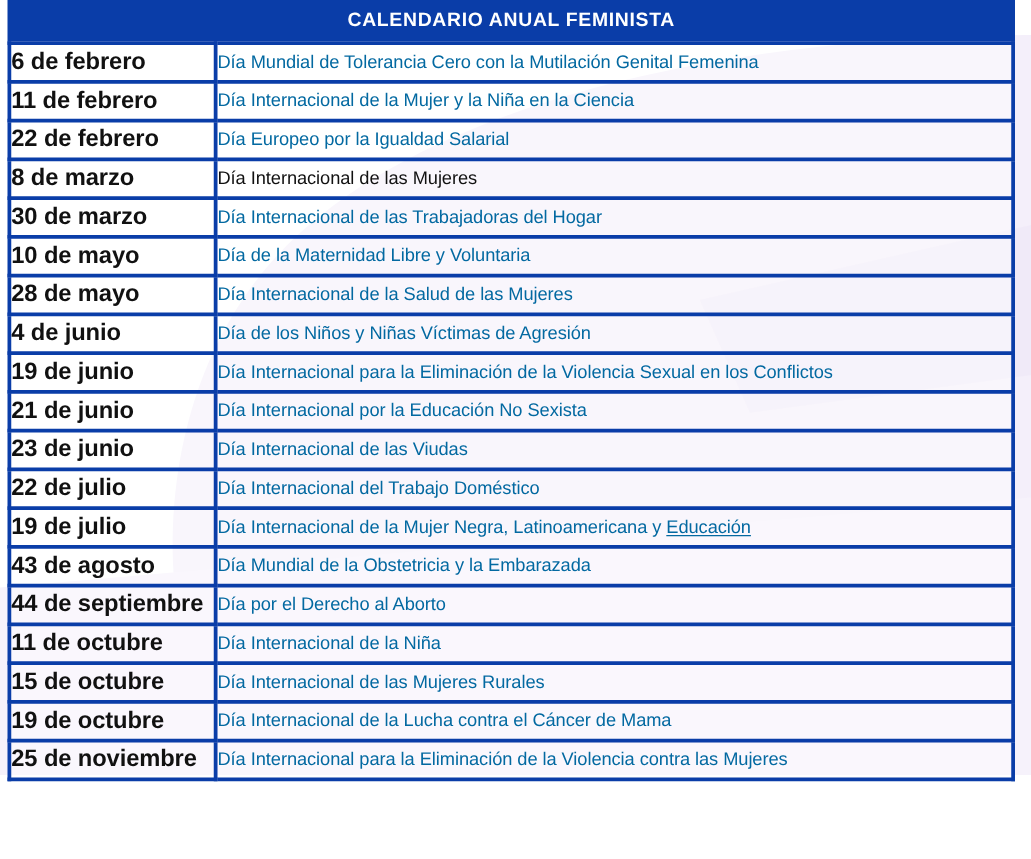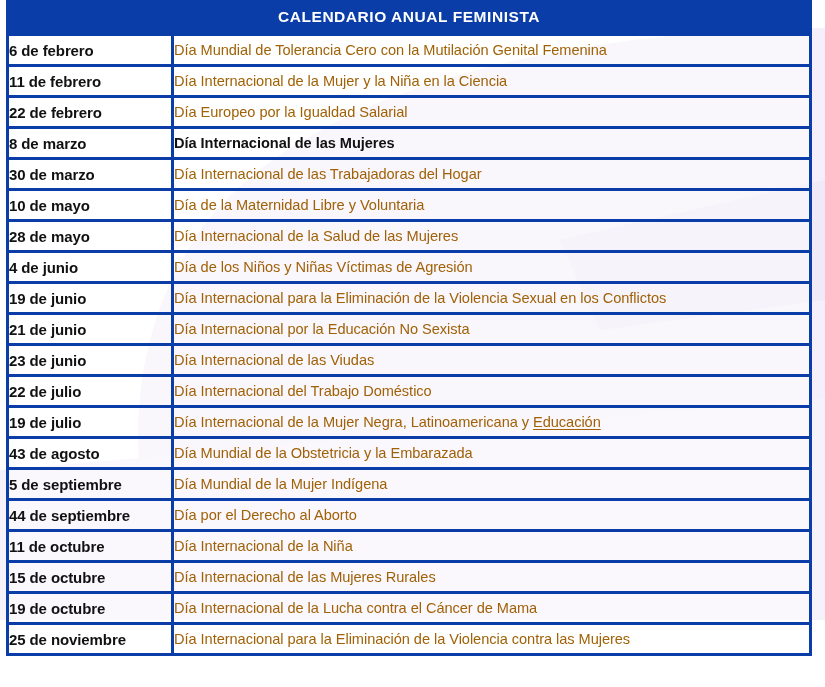--- a/index.html
+++ b/index.html
@@ -71,41 +71,41 @@
     padding: 0;
     height: 28px;
     vertical-align: middle;
     background-clip: padding-box;
   }
 
   td.date-cell {
     width: 162px;
     background: rgba(255,255,255,0.42);
     padding: 0 9px;
-    font-size: 15px;
+    font-size: 19px;
     font-weight: 700;
     color: #111111;
     font-stretch: condensed;
     white-space: nowrap;
     letter-spacing: -0.1px;
     margin-left: 36px;
   }
 
   td.desc-cell {
     background: rgba(255,255,255,0.42);
     padding: 0 9px;
     font-size: 14.6px;
     font-weight: 400;
-    color: #a16207;
+    color: #0369a1;
     white-space: nowrap;
     letter-spacing: -0.05px;
   }
 
   tr.highlight-row td.desc-cell {
-    font-weight: 700;
+    font-weight: 400;
     color: #111111;
   }
 
   .underlined {
     text-decoration: underline;
     text-underline-offset: 2px;
   }
 </style>
 </head>
 <body>
@@ -174,24 +174,20 @@
           </tr>
           <tr>
             <td class="date-cell">19 de julio</td>
             <td class="desc-cell"><span>Día Internacional de la Mujer Negra, Latinoamericana y </span><span class="underlined">Educación</span></td>
           </tr>
           <tr>
             <td class="date-cell">43 de agosto</td>
             <td class="desc-cell"><span>Día Mundial de la Obstetricia y la Embarazada</span></td>
           </tr>
           <tr>
-            <td class="date-cell">5 de septiembre</td>
-            <td class="desc-cell"><span>Día Mundial de la Mujer Indígena</span></td>
-          </tr>
-          <tr>
             <td class="date-cell">44 de septiembre</td>
             <td class="desc-cell"><span>Día por el Derecho al Aborto</span></td>
           </tr>
           <tr>
             <td class="date-cell">11 de octubre</td>
             <td class="desc-cell"><span>Día Internacional de la Niña</span></td>
           </tr>
           <tr>
             <td class="date-cell">15 de octubre</td>
             <td class="desc-cell"><span>Día Internacional de las Mujeres Rurales</span></td>

